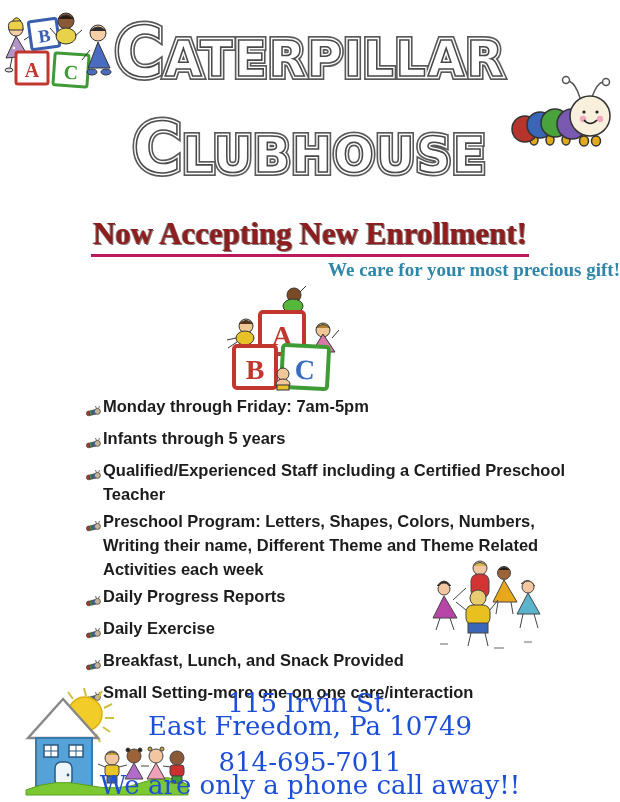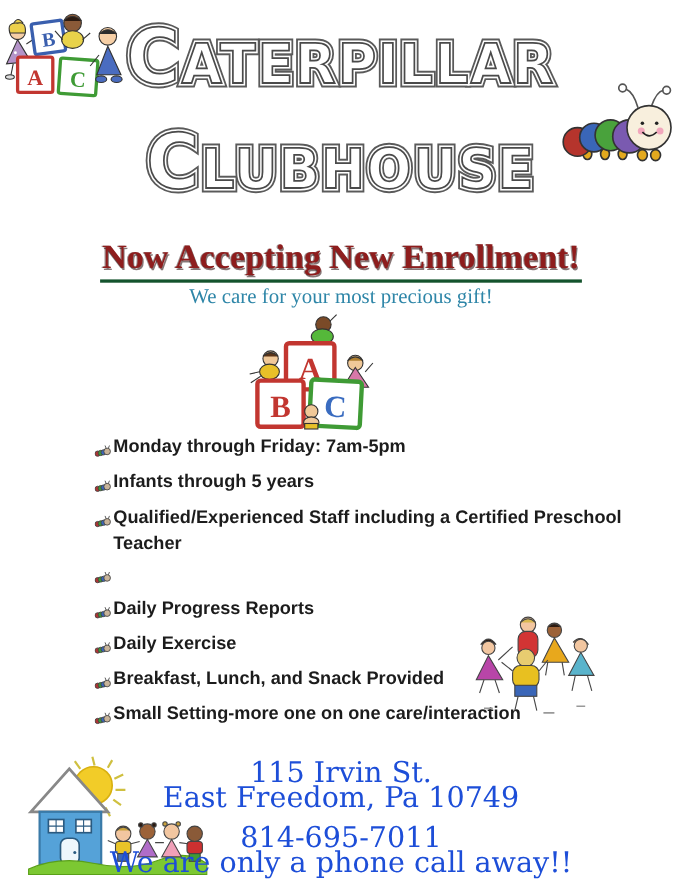--- a/index.html
+++ b/index.html
@@ -17,24 +17,24 @@
   .layer.l2{-webkit-text-stroke:4.5px #ffffff;color:#ffffff;}
   .layer.l3{-webkit-text-stroke:1.6px #4a4a4a;color:#ffffff;text-shadow:0 0 1px #777;}
   #title-line1{top:14px;}
   #title-line2{top:110px;}
 
   .subtitle{position:absolute;left:0;width:614px;top:173px;text-align:center;
     font-family:"Liberation Serif",serif;font-weight:bold;font-size:30px;color:#8e1d1d;
     text-shadow:1px 1px 0 rgba(35,5,5,.55),-1px 0 0 rgba(35,5,5,.45);}
   .headline-wrap{position:absolute;left:0;width:620px;top:216px;text-align:center;}
   .headline{display:inline-block;font-family:"Liberation Serif",serif;font-weight:bold;
-    font-size:31px;color:#8e1d1d;border-bottom:3px solid #14532d;padding:0 2px 2px 2px;
+    font-size:31px;color:#8e1d1d;border-bottom:3px solid #be185d;padding:0 2px 2px 2px;
     text-shadow:1px 1px 0 rgba(35,5,5,.55),-1px 0 0 rgba(35,5,5,.45);}
-  .tagline{position:absolute;left:0;width:620px;top:259px;text-align:center;
-    font-family:"Liberation Serif",serif;font-weight:normal;font-size:19px;color:#2e86a8;}
+  .tagline{position:absolute;left:0;width:620px;top:259px;text-align:right;
+    font-family:"Liberation Serif",serif;font-weight:bold;font-size:19px;color:#2e86a8;}
 
   
   .features{position:absolute;left:86px;top:394px;width:502px;margin:0;padding:0;list-style:none;}
   .features li{display:flex;align-items:flex-start;margin:0 0 3px 0;
     font-size:16.5px;font-weight:bold;color:#1c1c1c;line-height:24px;}
   .features .bul{flex:0 0 17px;margin-top:5px;}
   .features .btxt{white-space:pre-line;}
 
   
   .address-block,.phone-block{position:absolute;left:60px;width:500px;text-align:center;
@@ -219,20 +219,23 @@
       <span class="bul"><svg width="15" height="13" viewBox="0 0 15 13">
             <g stroke="#444" stroke-width=".8">
               <circle cx="2.8" cy="9.4" r="2.4" fill="#b03434"></circle>
               <circle cx="5.6" cy="8.8" r="2.4" fill="#3f9b35"></circle>
               <circle cx="8.2" cy="8.2" r="2.4" fill="#3a66b8"></circle>
               <circle cx="11.4" cy="7.4" r="3" fill="#c8b49a"></circle>
               <line x1="10.5" y1="4.6" x2="9.5" y2="2"></line>
               <line x1="12.5" y1="4.6" x2="13.5" y2="2"></line>
             </g>
           </svg></span>
+      <span class="btxt">Preschool Program: Letters, Shapes, Colors, Numbers,
+Writing their name, Different Theme and Theme Related
+Activities each week</span>
       </li>
     <li>
       <span class="bul"><svg width="15" height="13" viewBox="0 0 15 13">
             <g stroke="#444" stroke-width=".8">
               <circle cx="2.8" cy="9.4" r="2.4" fill="#b03434"></circle>
               <circle cx="5.6" cy="8.8" r="2.4" fill="#3f9b35"></circle>
               <circle cx="8.2" cy="8.2" r="2.4" fill="#3a66b8"></circle>
               <circle cx="11.4" cy="7.4" r="3" fill="#c8b49a"></circle>
               <line x1="10.5" y1="4.6" x2="9.5" y2="2"></line>
               <line x1="12.5" y1="4.6" x2="13.5" y2="2"></line>

